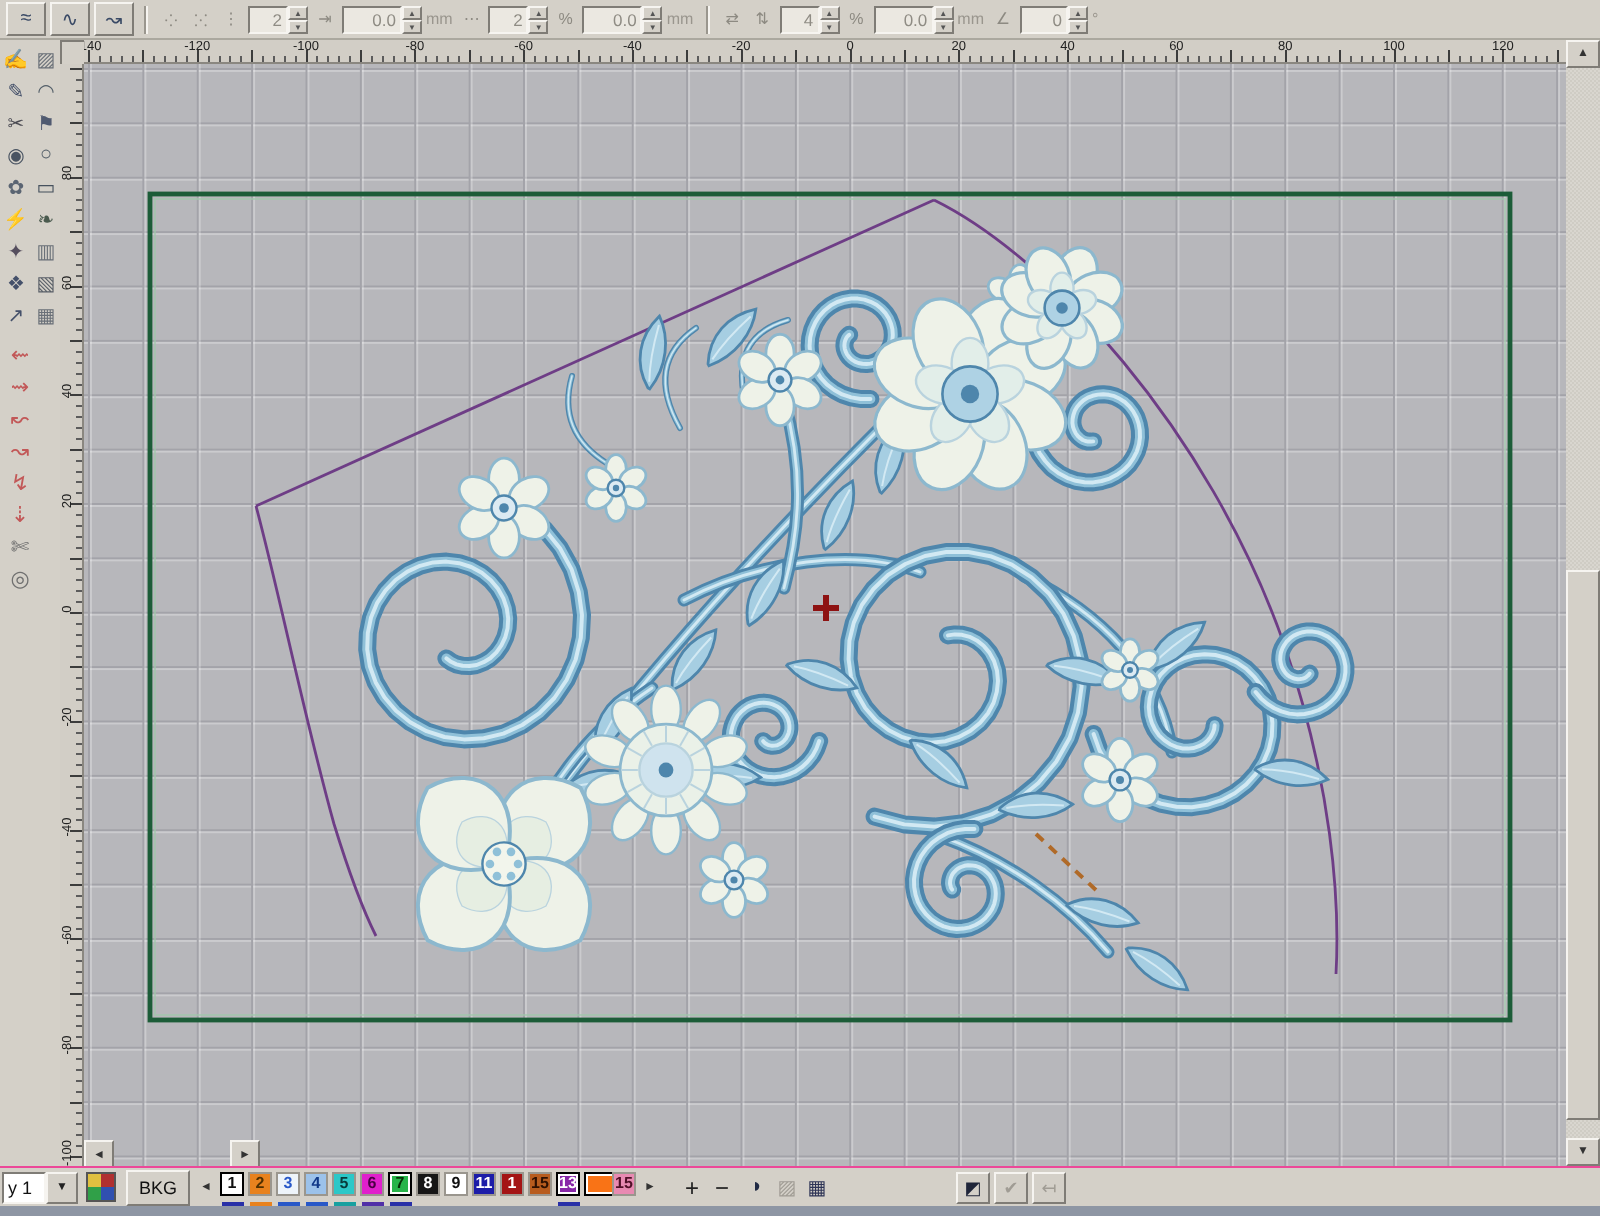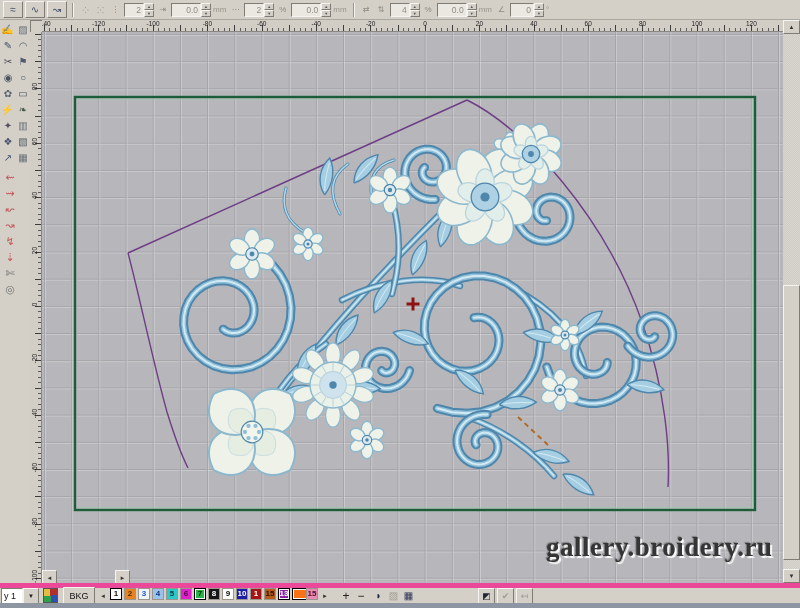--- a/index.html
+++ b/index.html
@@ -65,21 +65,21 @@
 
   
   #vscroll{position:absolute;left:783px;top:20px;width:17px;height:563px;background:
      repeating-conic-gradient(#d9d6cf 0 25%,#cfccc4 0 50%) 0 0/2px 2px;}
   .vs-btn{position:absolute;left:0;width:17px;height:14px;display:flex;align-items:center;
      justify-content:center;font-size:6px;color:#333;box-sizing:border-box;}
   #vthumb{position:absolute;left:0;top:265px;width:17px;height:275px;box-sizing:border-box;}
 
   
   #statusbar{position:absolute;left:0;top:583px;width:800px;height:20px;display:flex;
-     align-items:center;border-top:5px solid #ec4899;box-sizing:border-box;}
+     align-items:center;border-top:1px solid #ec4899;box-sizing:border-box;}
   #layer-combo{display:flex;margin-left:1px;height:16px;}
   #layer-combo .cval{width:22px;background:#fff;border:1px solid;border-color:#7f7c76 #f6f4f0 #f6f4f0 #7f7c76;
      font-size:9px;color:#111;display:flex;align-items:center;padding-left:2px;box-sizing:border-box;}
   #layer-combo .cbtn{width:14px;display:flex;align-items:center;justify-content:center;font-size:6px;color:#222;}
   #design-chip{width:13px;height:13px;margin-left:4px;border:1px solid #555;
      background:conic-gradient(#b03030 0 25%,#3050b0 0 50%,#30a048 0 75%,#e0c040 0);}
   #bkg-btn{width:30px;height:16px;margin-left:5px;display:flex;align-items:center;justify-content:center;
      font-size:9px;color:#111;}
   .pal-arrow{width:8px;height:13px;display:flex;align-items:center;justify-content:center;
      font-size:6px;color:#333;margin:0 1px;}
@@ -529,21 +529,20 @@
             <circle r="3.7" fill="#4e86ac"></circle>
           </g>
         </g>
       <g id="g-marks">
         <path d="M476,385 L506,413" stroke="#b06a28" stroke-width="2" stroke-dasharray="5 4" fill="none"></path>
         <path d="M371,265.5 V278.5 M364.5,272 H377.5" stroke="#8e1212" stroke-width="3" fill="none"></path>
       </g>
     </svg>
     <div class="hs-btn raised" style="left:0px">◄</div>
     <div class="hs-btn raised" style="left:73px">►</div>
-    <div id="watermark">gallery.broidery.ru</div>
   </div>
 
   <div id="vscroll">
     <div class="vs-btn raised" style="top:0">▲</div>
     <div id="vthumb" class="raised"></div>
     <div class="vs-btn raised" style="top:549px">▼</div>
   </div>
 
   <div id="statusbar">
     <div id="layer-combo">
@@ -582,21 +581,21 @@
           <div class="chip sel" style="background: rgb(40, 180, 74); color: rgb(8, 48, 8);">7</div>
           <div class="chipline" style="background: rgb(40, 48, 168);"></div>
         </div>
         <div class="chipwrap">
           <div class="chip" style="background: rgb(22, 22, 22); color: rgb(255, 255, 255);">8</div>
         </div>
         <div class="chipwrap">
           <div class="chip" style="background: rgb(255, 255, 255); color: rgb(16, 16, 16);">9</div>
         </div>
         <div class="chipwrap">
-          <div class="chip" style="background: rgb(28, 28, 168); color: rgb(255, 255, 255);">10</div>
+          <div class="chip" style="background: rgb(28, 28, 168); color: rgb(255, 255, 255);">11</div>
         </div>
         <div class="chipwrap">
           <div class="chip" style="background: rgb(164, 20, 20); color: rgb(255, 255, 255);">1</div>
         </div>
         <div class="chipwrap">
           <div class="chip" style="background: rgb(184, 92, 30); color: rgb(46, 16, 0);">15</div>
         </div>
         <div class="chipwrap">
           <div class="chip sel" style="background: rgb(136, 38, 168); color: rgb(255, 255, 255); text-align: right;">13</div>
           <div class="chipline" style="background: rgb(40, 48, 168);"></div>

